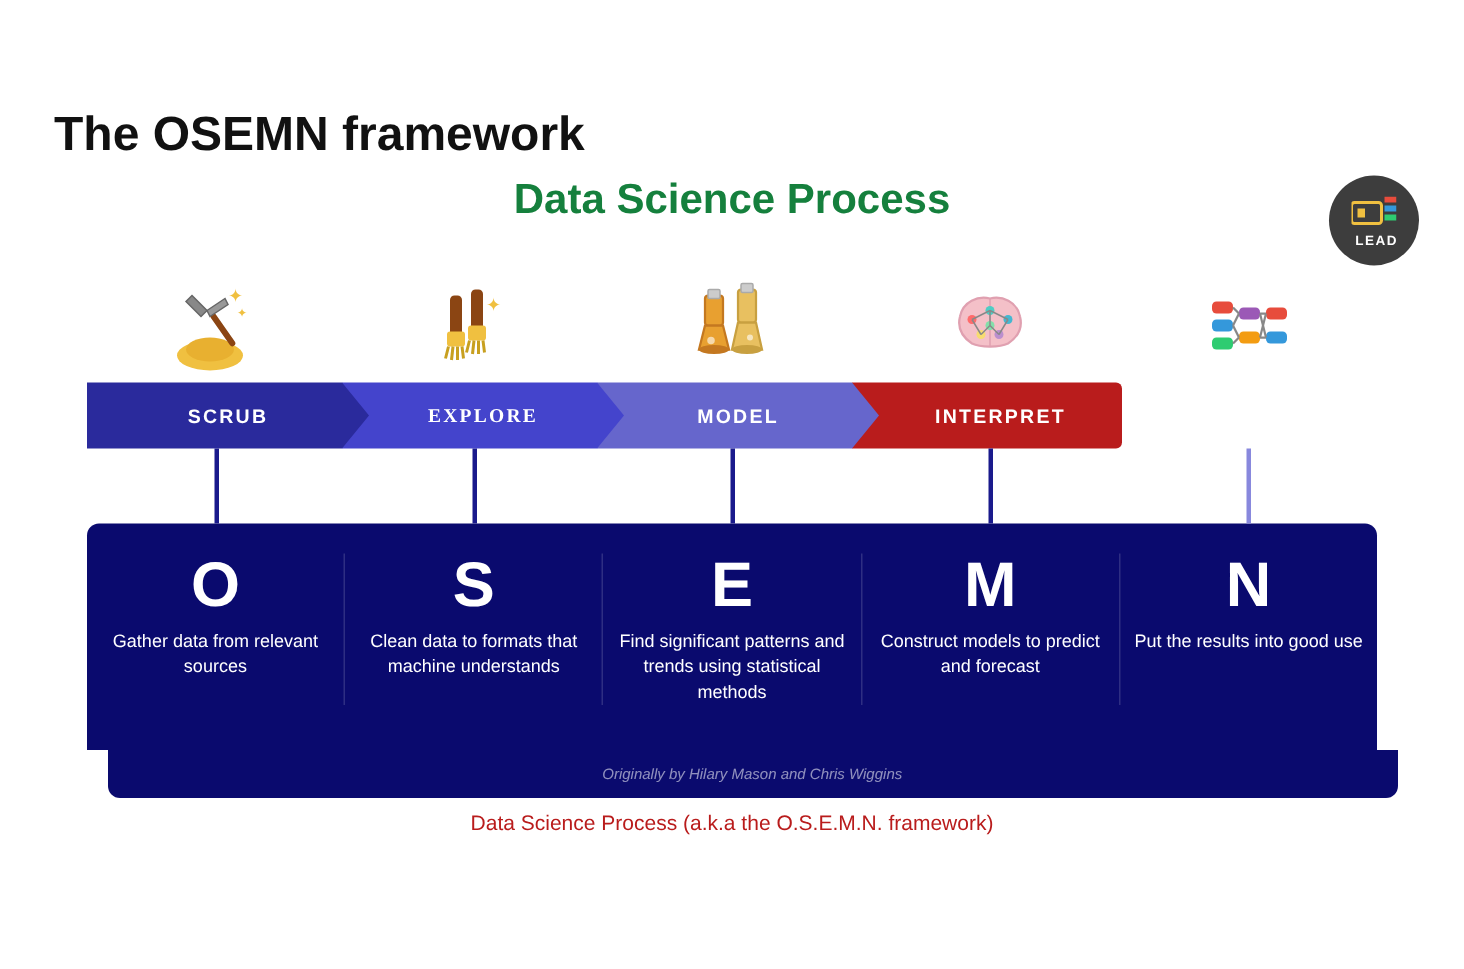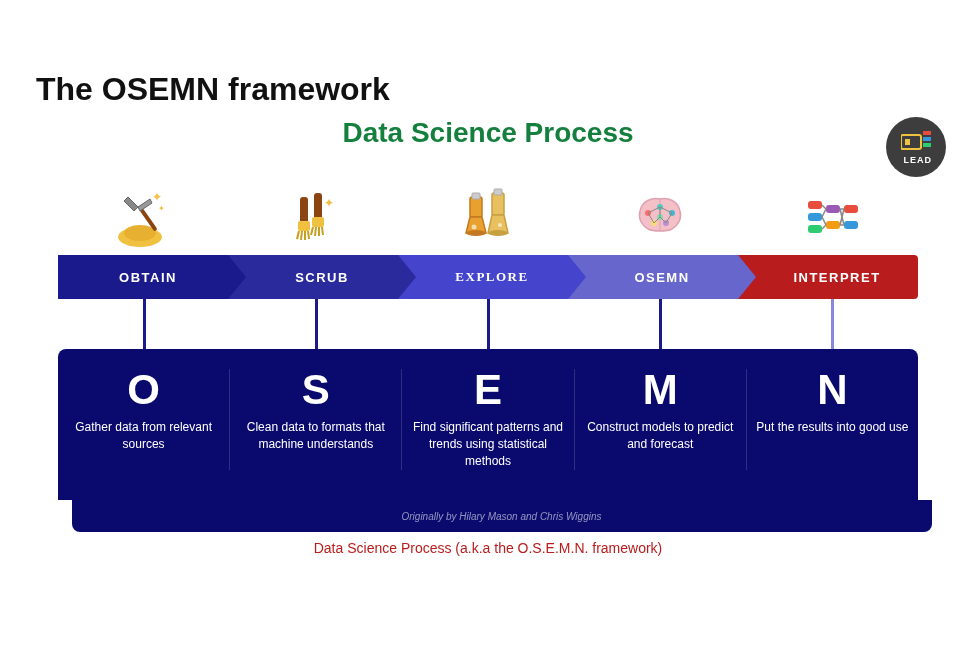--- a/index.html
+++ b/index.html
@@ -396,31 +396,28 @@
             <line x1="26" y1="38" x2="30" y2="46" stroke="#888" stroke-width="1.5"></line>
             <line x1="44" y1="30" x2="48" y2="30" stroke="#888" stroke-width="1.5"></line>
             <line x1="44" y1="30" x2="48" y2="46" stroke="#888" stroke-width="1.5"></line>
             <line x1="44" y1="46" x2="48" y2="30" stroke="#888" stroke-width="1.5"></line>
             <line x1="44" y1="46" x2="48" y2="46" stroke="#888" stroke-width="1.5"></line>
           </svg>
         </div>
       </div>
 
       <div class="arrow-row">
-        <div class="arrow-segment seg-obtain">
-          <span>OBTAIN</span>
-        </div>
         <div class="arrow-segment seg-scrub">
           <span>SCRUB</span>
         </div>
         <div class="arrow-segment seg-explore">
           <span>EXPLORE</span>
         </div>
         <div class="arrow-segment seg-model">
-          <span>OSEMN</span>
+          <span>MODEL</span>
         </div>
         <div class="arrow-segment seg-interpret">
           <span>INTERPRET</span>
         </div>
       </div>
 
       <div class="connector-row">
         <div class="connector">
             <div class="connector-line"></div>
           </div>

